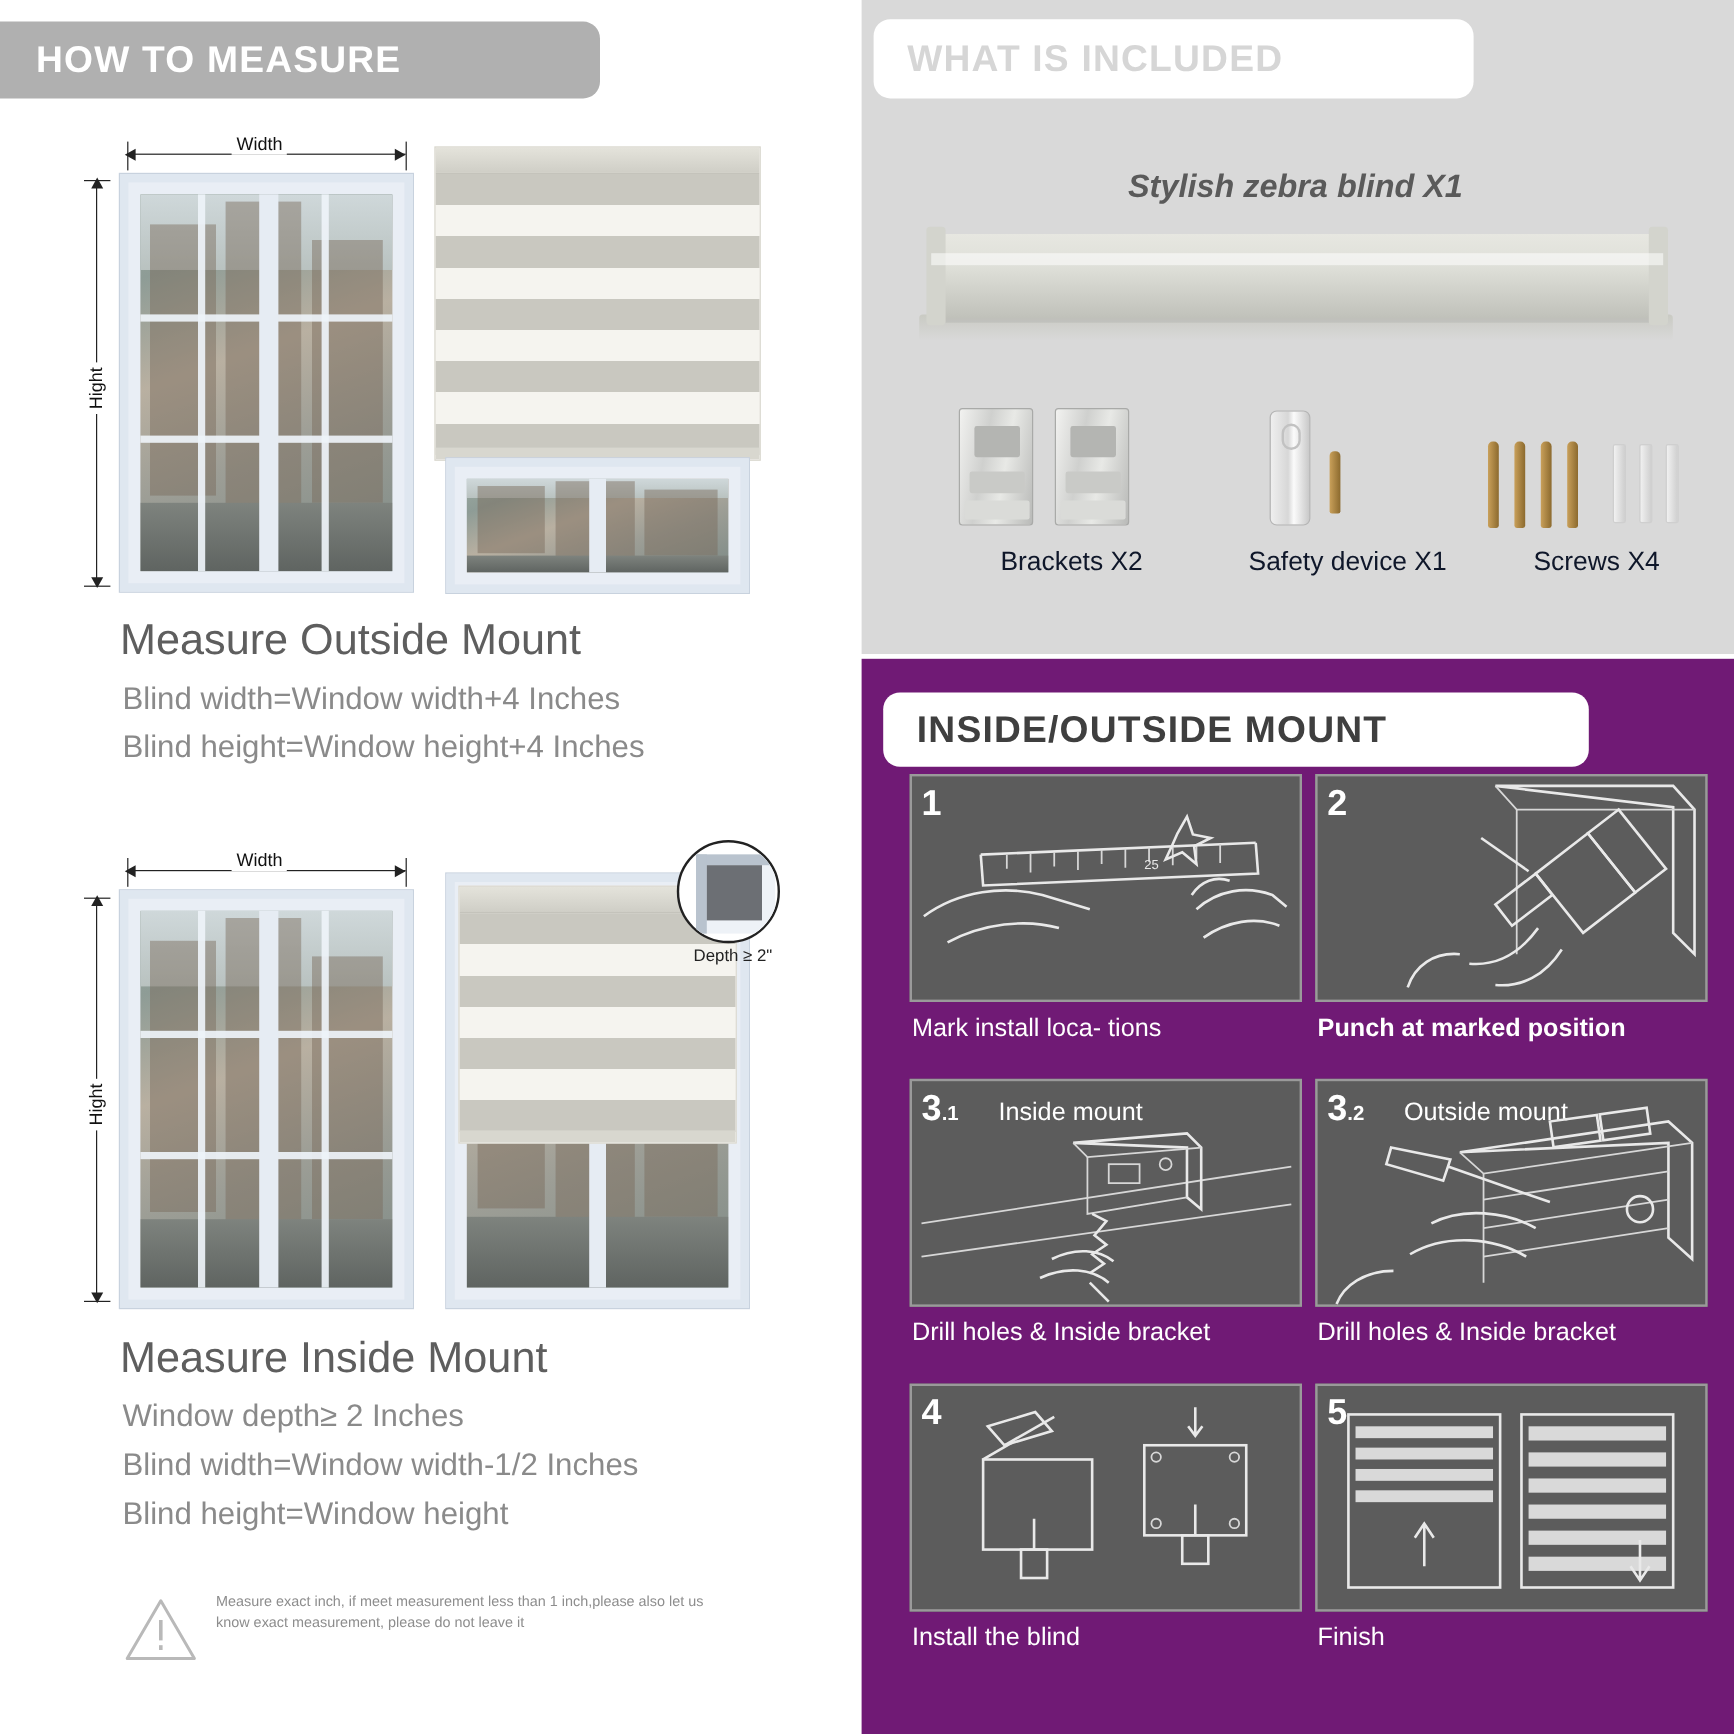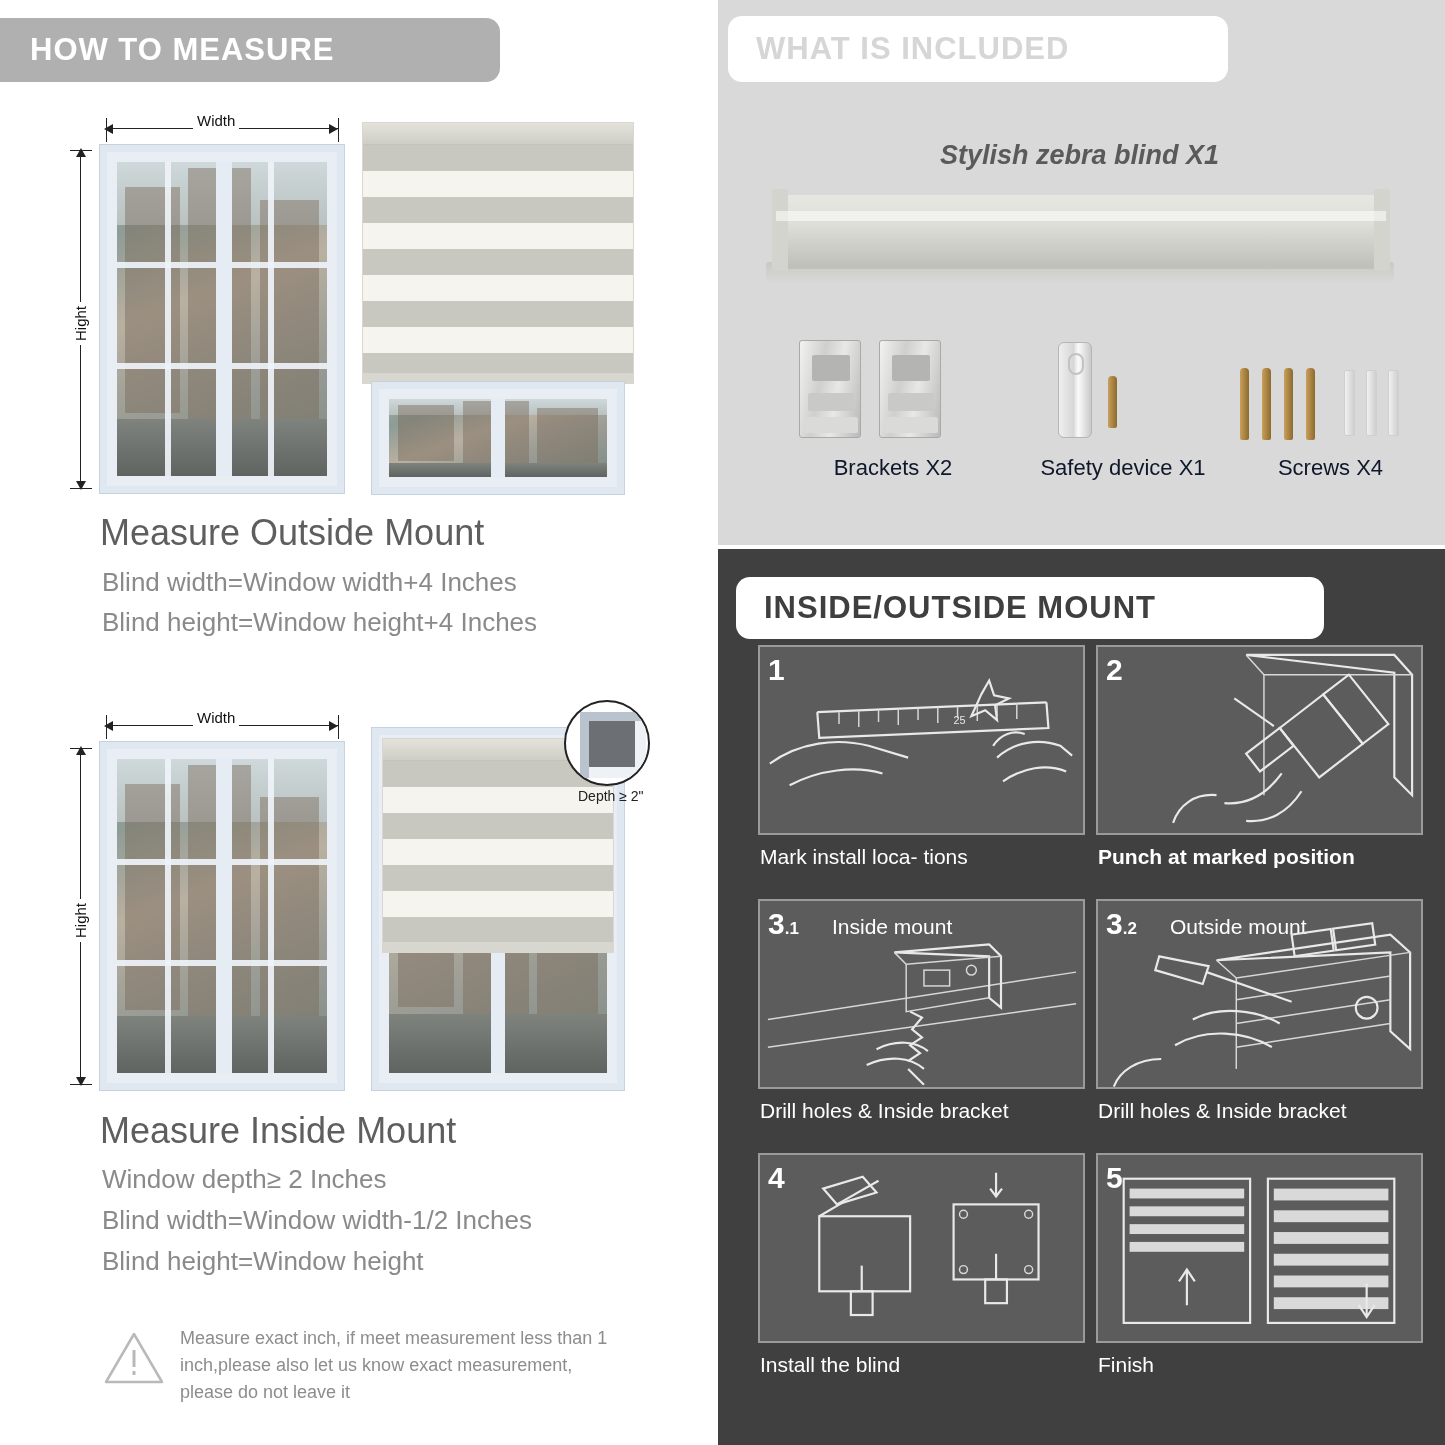--- a/index.html
+++ b/index.html
@@ -67,38 +67,38 @@
     position:absolute; width:0; height:0;
   }
   .arrow-h-left { border-top:5px solid transparent; border-bottom:5px solid transparent; border-right:9px solid #222; }
   .arrow-h-right { border-top:5px solid transparent; border-bottom:5px solid transparent; border-left:9px solid #222; }
   .arrow-v-top { border-left:5px solid transparent; border-right:5px solid transparent; border-bottom:9px solid #222; }
   .arrow-v-bot { border-left:5px solid transparent; border-right:5px solid transparent; border-top:9px solid #222; }
 
   .title-big { position:absolute; font-size:36px; color:#5e5e5e; font-weight:normal; }
   .line-txt { position:absolute; font-size:26px; color:#8a8a8a; }
 
-  .note { position:absolute; font-size:18px; color:#8d8d8d; line-height:1.5; width:430px; }
+  .note { position:absolute; font-size:12px; color:#8d8d8d; line-height:1.5; width:430px; }
   .warn-tri { position:absolute; width:62px; height:56px; }
 
   .depth-circle {
     position:absolute; width:86px; height:86px; border-radius:50%;
     border:2px solid #222; overflow:hidden; background:#fff;
   }
   .depth-circle .inner {
     position:absolute; left:14px; top:10px; width:66px; height:66px;
     border-left:9px solid #b9c3ce; border-top:9px solid #b9c3ce;
     background:#eef2f7;
   }
   .depth-circle .dk { position:absolute; left:23px; top:19px; width:46px; height:46px; background:#6c6f74; }
   .depth-txt { position:absolute; font-size:14px; color:#222; }
 
   
   .right-top { position:absolute; left:718px; top:0; width:727px; height:545px; background:#d9d9d9; }
-  .right-bottom { position:absolute; left:718px; top:549px; width:727px; height:896px; background:#404040; }
+  .right-bottom { position:absolute; left:718px; top:549px; width:727px; height:896px; background:#701a75; }
 
   .banner-white {
     position:absolute; background:#fff; border-radius:14px;
     display:flex; align-items:center; padding-left:28px;
     font-size:31px; font-weight:bold; letter-spacing:1px;
   }
   .banner-white.incl { left:10px; top:16px; width:500px; height:66px; color:#d6d6d6; }
   .banner-white.mount { left:18px; top:28px; width:588px; height:62px; color:#3f3f3f; }
 
   .incl-title { position:absolute; font-size:27px; font-weight:bold; color:#5a5a5a; }

